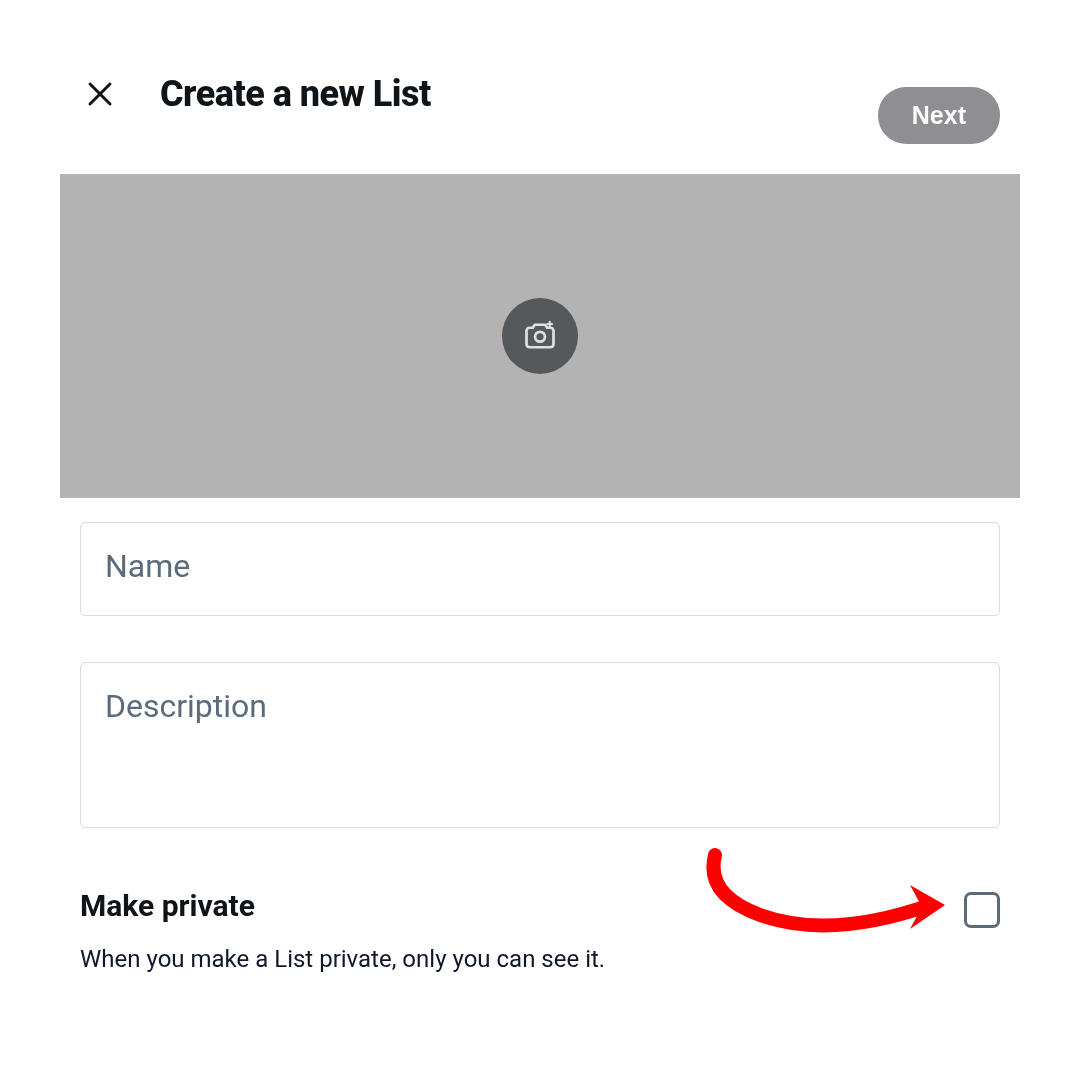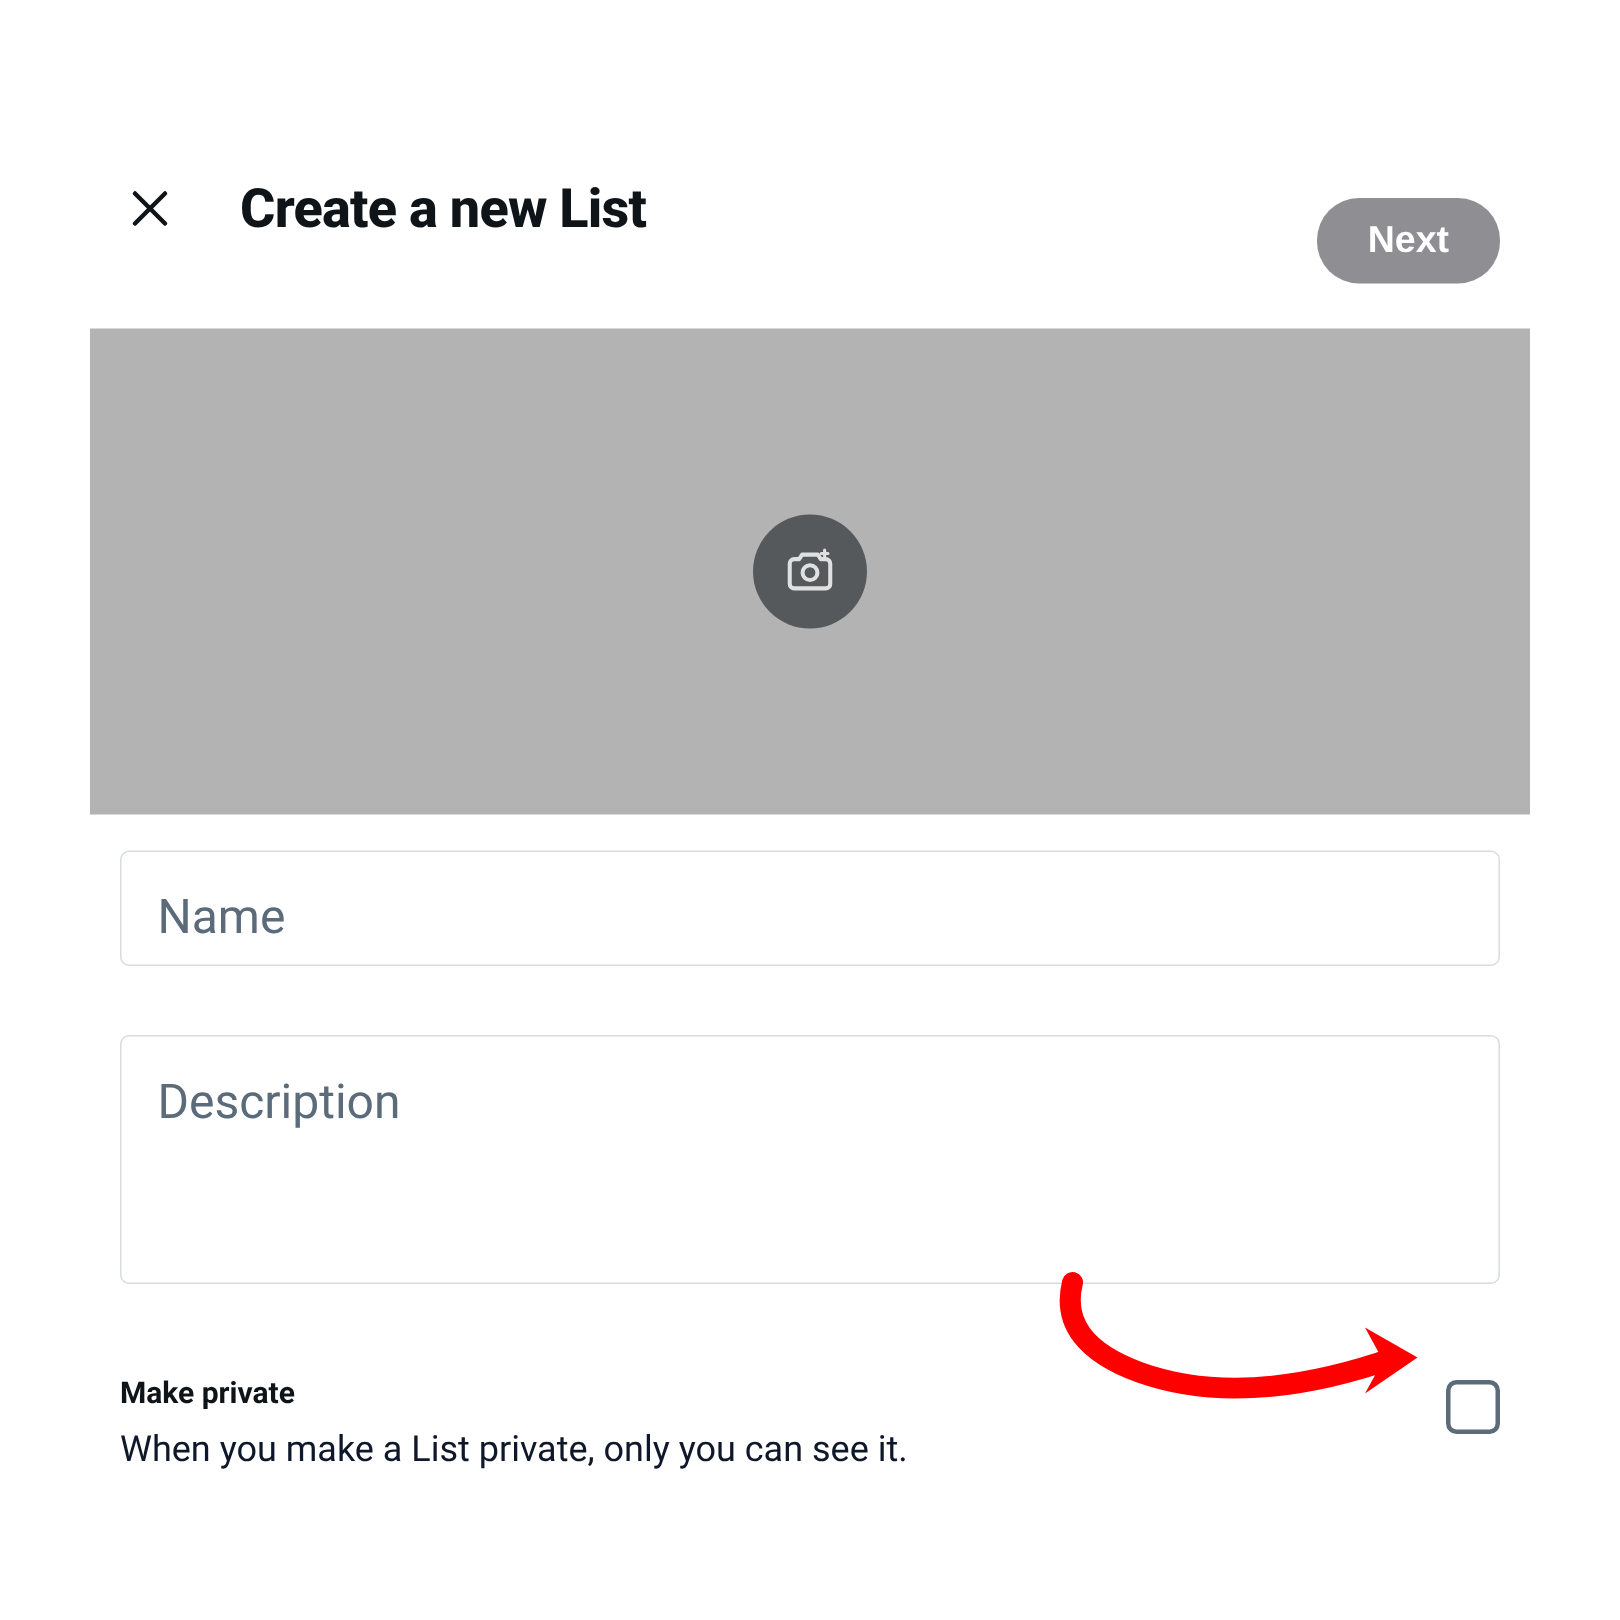--- a/index.html
+++ b/index.html
@@ -9,21 +9,21 @@
     }
     body {
       font-family: -apple-system, BlinkMacSystemFont, "Segoe UI", Roboto, Helvetica, Arial, sans-serif;
       background: #ffffff;
       width: 1080px;
       height: 1080px;
       position: relative;
     }
     .dialog {
       width: 100%;
-      padding-top: 88px;
+      padding-top: 43px;
     }
     .header {
       display: flex;
       align-items: center;
       padding: 0 80px 30px 80px;
       gap: 40px;
     }
     .close-btn {
       width: 40px;
       height: 40px;
@@ -87,21 +87,21 @@
     }
     .field {
       border: 1.5px solid #d6dce1;
       border-radius: 6px;
       padding: 24px 24px;
       margin-bottom: 46px;
       display: flex;
       align-items: flex-start;
     }
     .field-name {
-      height: 77px;
+      height: 94px;
     }
     .field-description {
       height: 166px;
       margin-top: 40px;
     }
     .field-label {
       font-size: 32px;
       color: #5b6b7a;
       font-weight: 400;
     }
@@ -109,24 +109,24 @@
       display: flex;
       align-items: flex-start;
       justify-content: space-between;
       padding: 14px 0 0 0;
       gap: 20px;
     }
     .private-text {
       flex: 1;
     }
     .private-title {
-      font-size: 20px;
+      font-size: 30px;
       font-weight: 700;
       color: #0f1419;
-      margin-bottom: 12px;
+      margin-bottom: 22px;
     }
     .private-desc {
       font-size: 24px;
       color: #0f172a;
       font-weight: 400;
     }
     .checkbox {
       width: 36px;
       height: 36px;
       border: 3px solid #5b6b7a;

